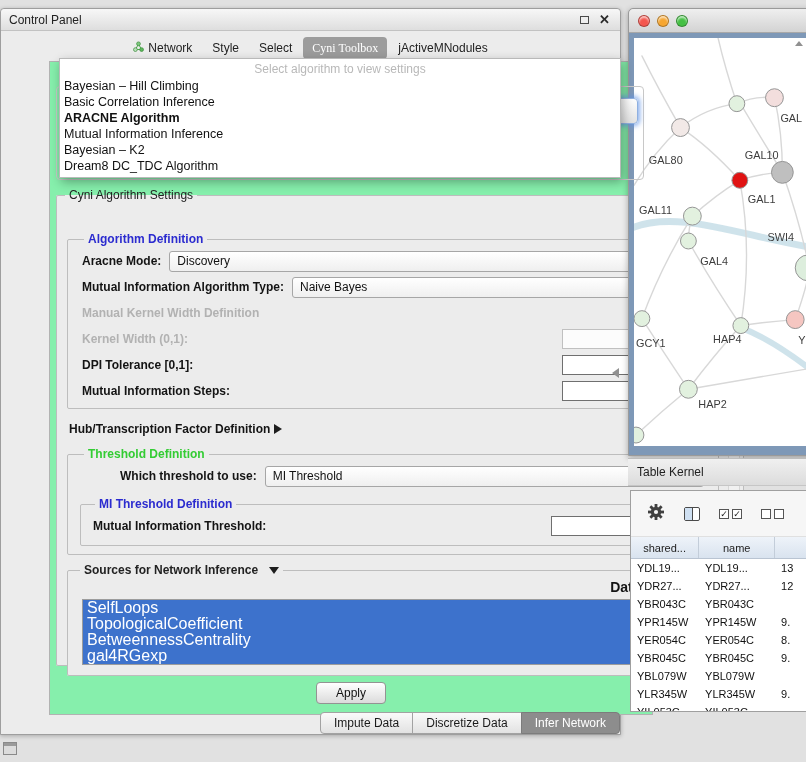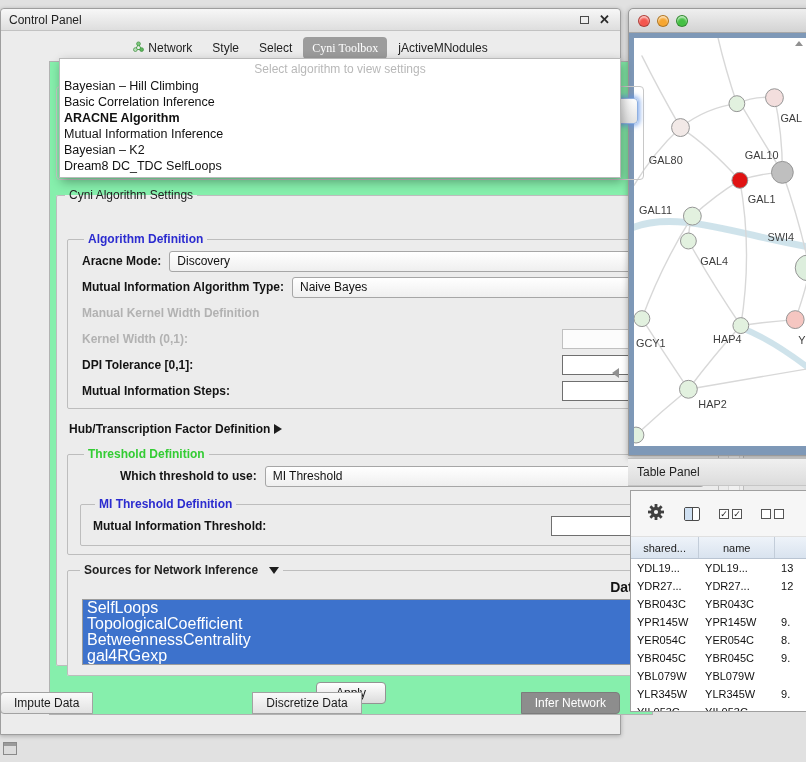--- a/index.html
+++ b/index.html
@@ -78,21 +78,21 @@
   .attr-label { font-size:14px; font-weight:bold; color:#141414; margin:2px 0 4px 6px;text-align:right; }
   .listbox { margin:0 22px 6px 10px; height:66px; border:1px solid #9c9c9c; background:#fff; position:relative; overflow:hidden; }
   .lb-item { height:16px; line-height:16px; font-size:16px; color:#fff; background:var(--sel-blue); padding-left:4px; margin-right:11px; }
   .lb-scroll { position:absolute; right:0; top:0; bottom:0; width:11px; background:#efefef; border-left:1px solid #c8c8c8; }
   .lb-thumb { position:absolute; top:1px; left:1px; width:8px; height:22px; border-radius:4px; background:#b4b4b4; }
 
   .apply-btn { position:absolute; bottom:10px; left:50%; transform:translateX(-50%); width:70px; height:22px;
     border-radius:4px; border:1px solid #939393; background:linear-gradient(#ffffff,#dbdbdb); font-size:12px;
     font-family:inherit; color:#111; }
 
-  .bottom-tabs { position:absolute; bottom:20px; left:0; right:0; display:flex; justify-content:space-between;border-radius:10px; }
+  .bottom-tabs { position:absolute; bottom:0; left:0; right:0; display:flex; justify-content:flex-end;border-radius:10px; }
   .btab { padding:3px 13px; font-size:12px; border:1px solid #a2a2a2; margin-left:-1px;
     background:linear-gradient(#fafafa,#e2e2e2); color:#1a1a1a; white-space:nowrap; }
   .btab:first-child { border-radius:4px 0 0 4px; }
   .btab:last-child { border-radius:0 4px 4px 0; }
   .btab.sel { background:#8d8d8d; color:#fff; border-color:#7c7c7c; }
 
   
   .net-window { position:absolute; left:628px; top:8px; width:190px; height:448px; border:1px solid #9a9a9a;
     border-radius:5px 5px 0 0; box-shadow:0 2px 6px rgba(0,0,0,.3); background:#d8d8d8; }
   .mac-titlebar { height:24px; background:linear-gradient(#efefef,#d3d3d3); border-bottom:1px solid #a8a8a8;
@@ -173,21 +173,21 @@
       <div class="combo-focus-btn"></div>
 
       <div class="dropdown">
         <div class="dd-placeholder">Select algorithm to view settings</div>
         <div id="dd-items">
             <div class="dd-item">Bayesian – Hill Climbing</div>
             <div class="dd-item">Basic Correlation Inference</div>
             <div class="dd-item bold">ARACNE Algorithm</div>
             <div class="dd-item">Mutual Information Inference</div>
             <div class="dd-item">Bayesian – K2</div>
-            <div class="dd-item">Dream8 DC_TDC SelfLoops</div>
+            <div class="dd-item">Dream8 DC_TDC Algorithm</div>
           </div>
       </div>
 
       <fieldset class="settings-fs">
         <legend class="t-plain">Cyni Algorithm Settings</legend>
 
         <div class="settings-inner">
 
           <fieldset class="fs fs-alg">
             <legend class="t-blue">Algorithm Definition</legend>
@@ -344,21 +344,21 @@
             <text x="80" y="307" font-size="11" font-family="Liberation Sans, sans-serif" fill="#3d3d3d">HAP4</text>
             <text x="166" y="308" font-size="11" font-family="Liberation Sans, sans-serif" fill="#3d3d3d">Y</text>
             <text x="65" y="372" font-size="11" font-family="Liberation Sans, sans-serif" fill="#3d3d3d">HAP2</text>
           </svg>
         <div class="net-up"></div>
       </div>
     </div>
   </div>
 
   <div class="table-title-bar">
-    <span>Table Panel</span>
+    <span>Table Kernel</span>
   </div>
   <div class="table-window">
     <div class="tw-toolbar">
       <span>
         <svg width="18" height="18" viewBox="0 0 18 18">
           <g fill="#404040">
             <rect x="7.6" y="1" width="2.8" height="16"></rect>
             <rect x="1" y="7.6" width="16" height="2.8"></rect>
             <rect x="7.6" y="1" width="2.8" height="16" transform="rotate(45 9 9)"></rect>
             <rect x="7.6" y="1" width="2.8" height="16" transform="rotate(-45 9 9)"></rect>

